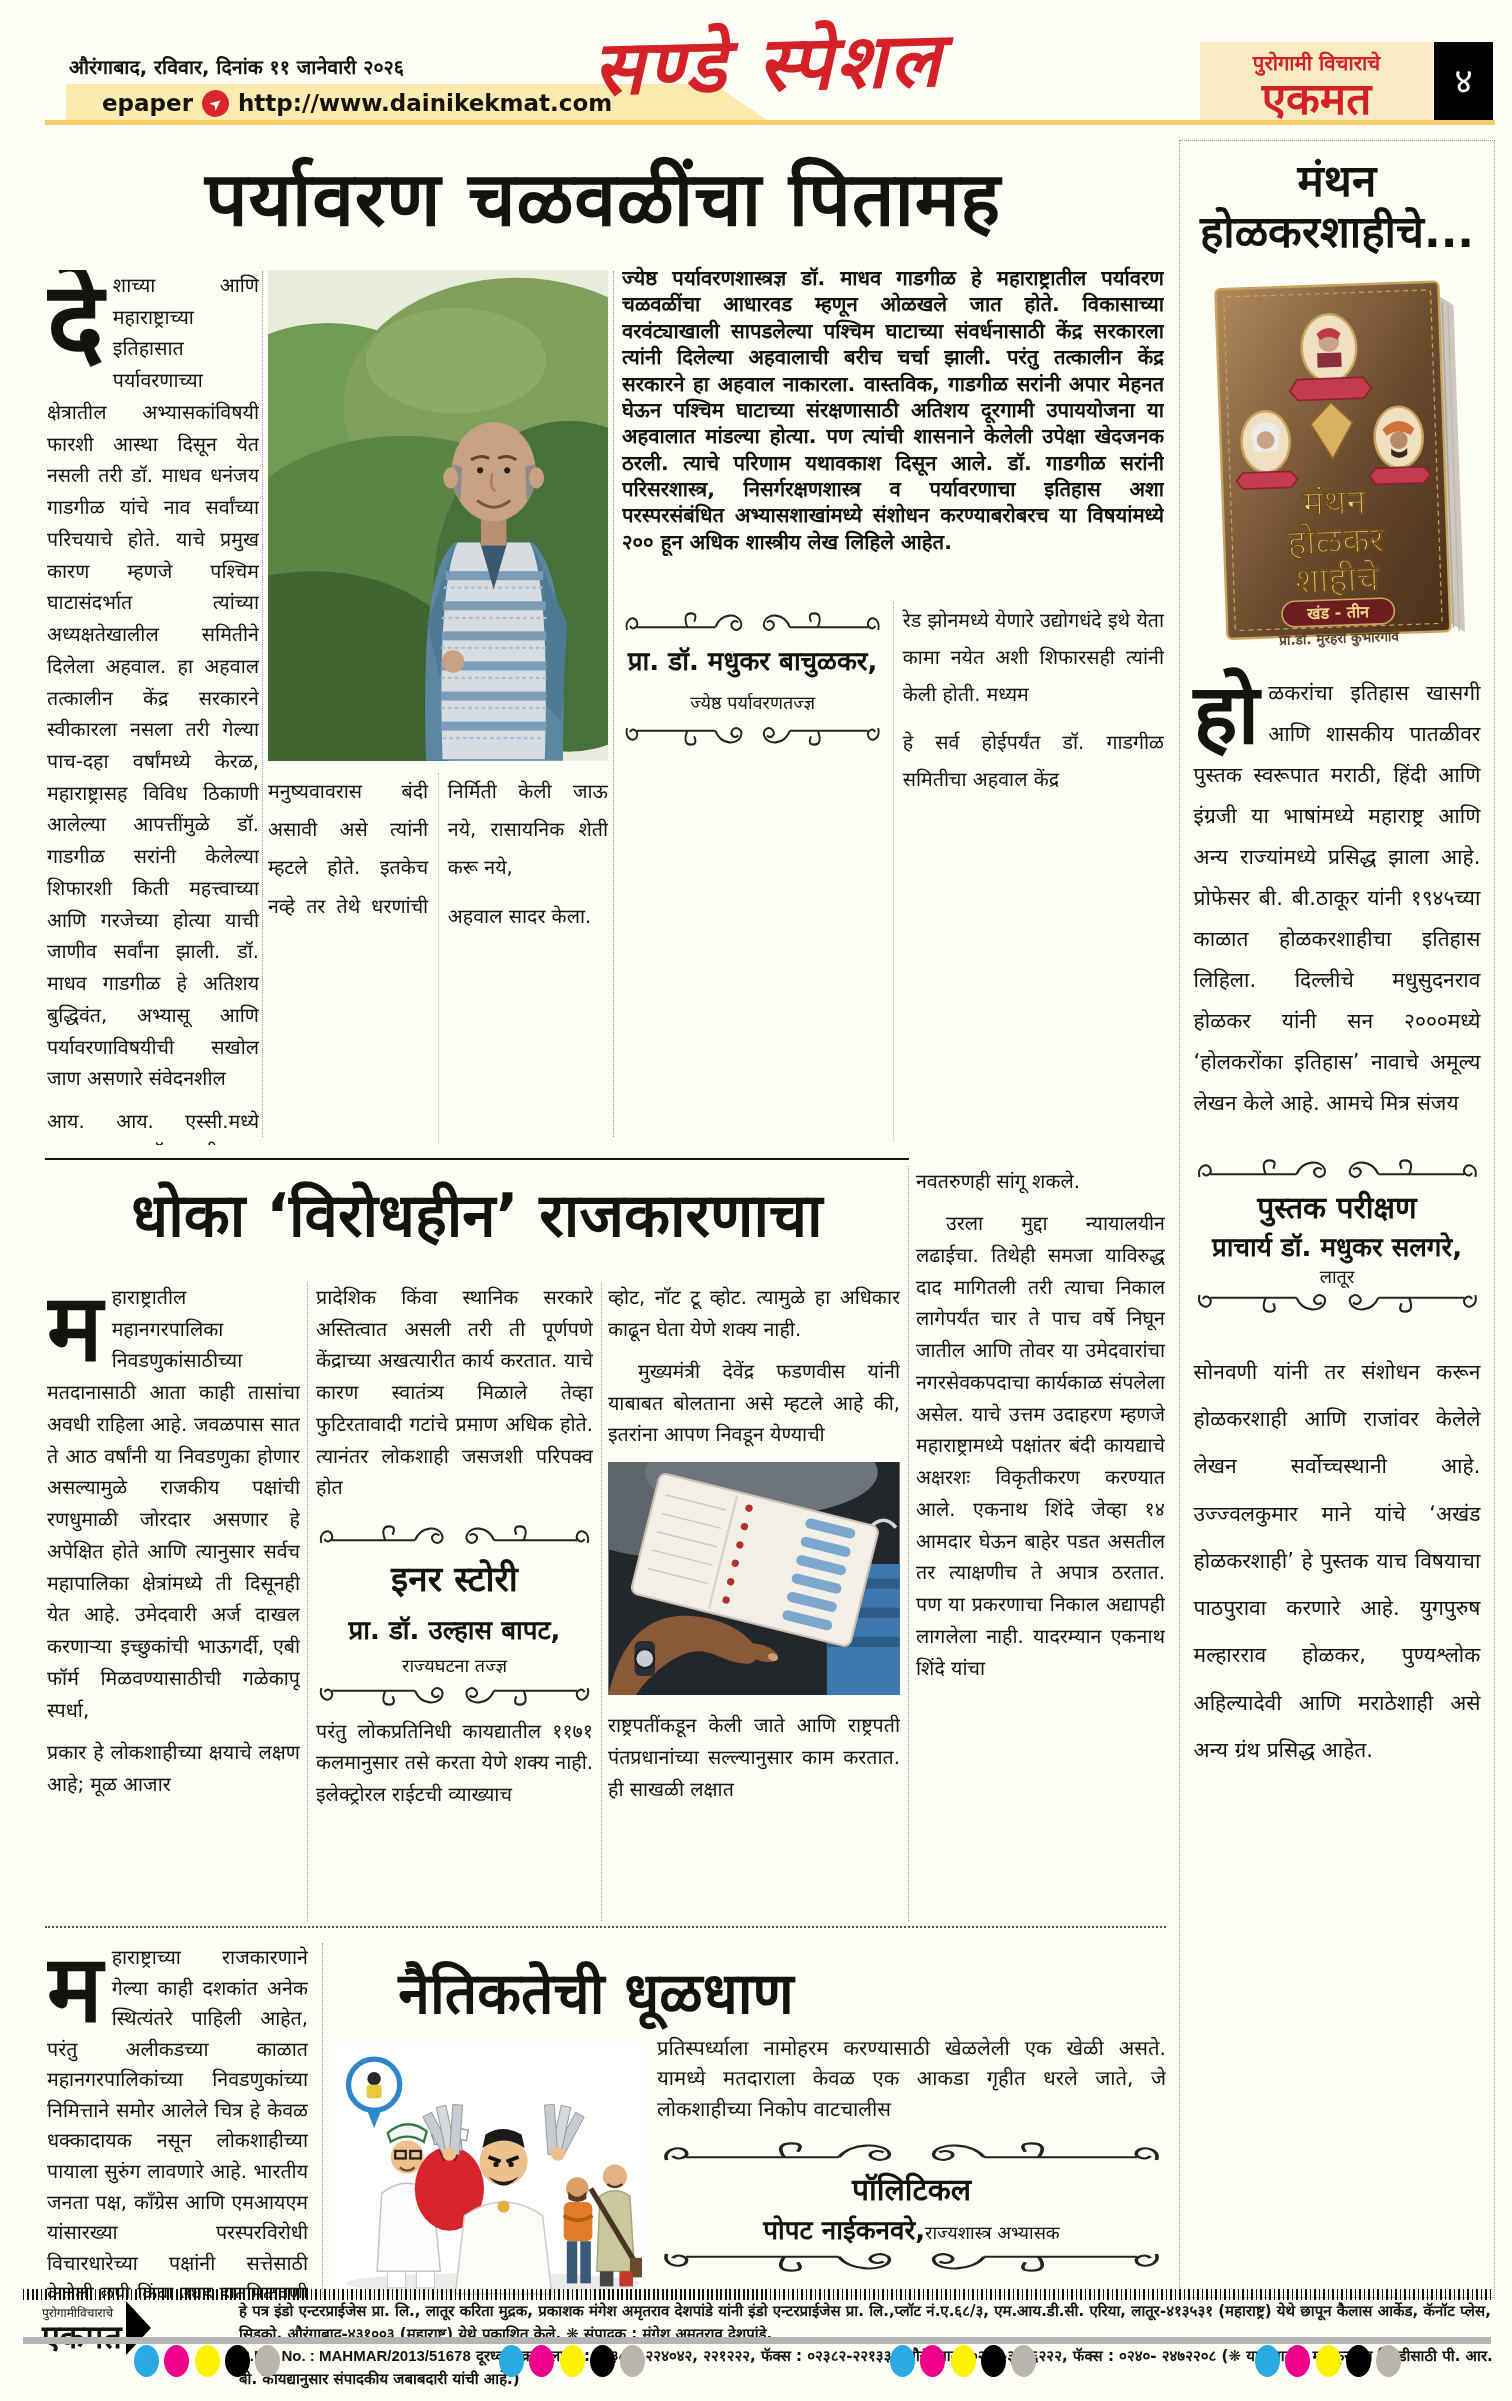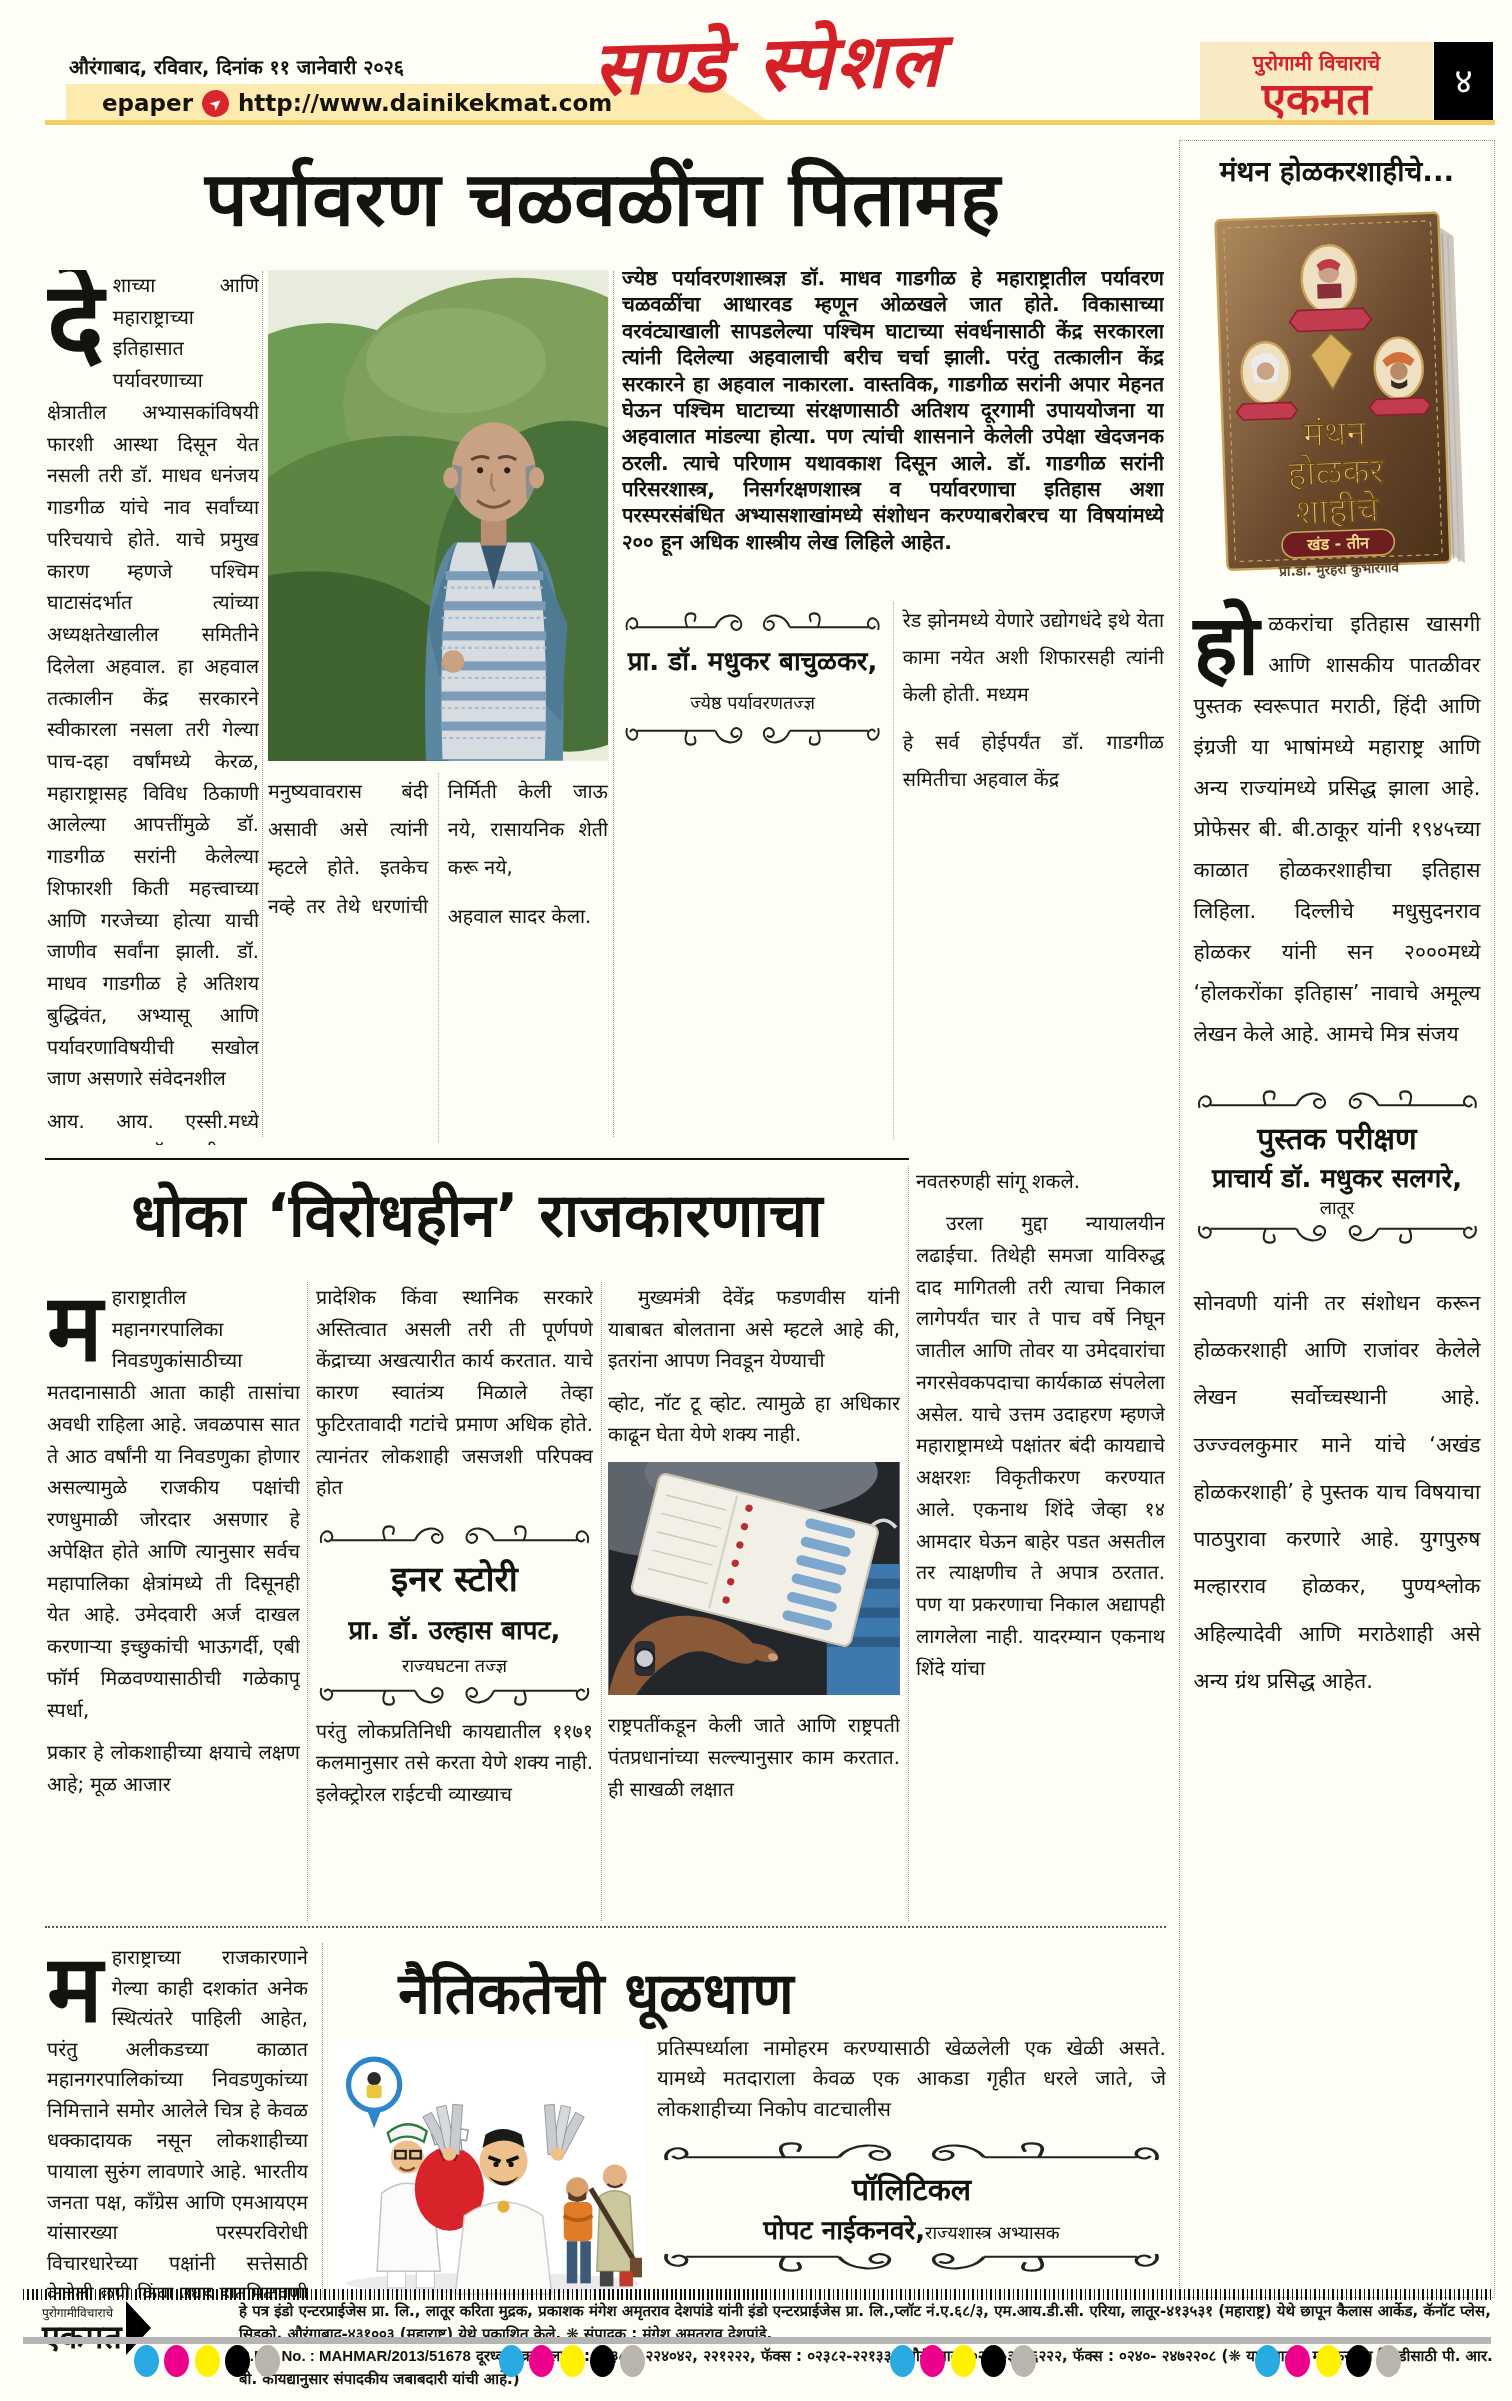--- a/index.html
+++ b/index.html
@@ -70,21 +70,21 @@
   .bb-label  { font-size:35px; font-weight:900; margin:1.5px 0; }
   .bb-label.small { font-size:30px; }
   .bb-author { font-size:26px; font-weight:bold; }
   .bb-role   { font-size:18px; font-weight:normal; }
 
   
   .sidebar {
     left:1179px; top:140px; width:316px; height:2158px;
     border:1.5px dotted #999; padding:15px 13.6px; overflow:hidden;
   }
-  .sb-headline { font-size:28px; font-weight:900; text-align:center; line-height:1.15; margin-bottom:16.6px; }
+  .sb-headline { font-size:44px; font-weight:900; text-align:center; line-height:1.15; margin-bottom:16.6px; }
   .sb-text { text-align:justify; font-size:21px; line-height:1.95; }
   .sb-text p { margin-bottom:13.6px; }
 
   
   .hatch { left:22.6px; top:2289px; width:1468px; height:11.3px;
            background:repeating-linear-gradient(90deg,#111 0 1.5px,transparent 1.5px 4.5px); }
   .f-logo { left:42px; top:2301px; display:flex; align-items:center; gap:4.5px; }
   .f-logo .t1 { font-size:12px; font-weight:normal; }
   .f-logo .t2 { font-size:32px; font-weight:900; line-height:1; }
   .f-arrow { width:0; height:0; border-top:27px solid transparent;
@@ -253,22 +253,22 @@
             <path d="M270 32 C260 10 234 12 229 24 C225 34 237 40 243 32 C247 26 239 20 233 25"></path>
             <path d="M105 32 q-8 -20 6 -20 q11 0 5 12"></path>
             <path d="M315 32 q8 -20 -6 -20 q-11 0 -5 12"></path>
           </g>
         </svg></div>
   </div>
   <p>परंतु लोकप्रतिनिधी कायद्यातील ११७१ कलमानुसार तसे करता येणे शक्य नाही. इलेक्ट्रोरल राईटची व्याख्याच</p>
 </div>
 
 <div class="abs col" style="left:608px;top:1282px;width:292px;height:639px;">
+  <p>व्होट, नॉट टू व्होट. त्यामुळे हा अधिकार काढून घेता येणे शक्य नाही.</p>
   <p style="text-indent:30px;">मुख्यमंत्री देवेंद्र फडणवीस यांनी याबाबत बोलताना असे म्हटले आहे की, इतरांना आपण निवडून येण्याची</p>
-  <p>व्होट, नॉट टू व्होट. त्यामुळे हा अधिकार काढून घेता येणे शक्य नाही.</p>
 
   <div style="margin:6px 0;">
     <svg viewBox="0 0 400 320" width="292" height="233">
       <rect width="400" height="320" fill="#23262a"></rect>
       <ellipse cx="70" cy="40" rx="150" ry="90" fill="#5e646b"></ellipse>
       <ellipse cx="210" cy="14" rx="160" ry="60" fill="#6e747c"></ellipse>
       <rect x="300" y="140" width="100" height="180" fill="#3e79ad"></rect>
       <rect x="300" y="160" width="100" height="14" fill="#2d5c86"></rect>
       <rect x="300" y="200" width="100" height="14" fill="#2d5c86"></rect>
       <rect x="300" y="240" width="100" height="14" fill="#2d5c86"></rect>

